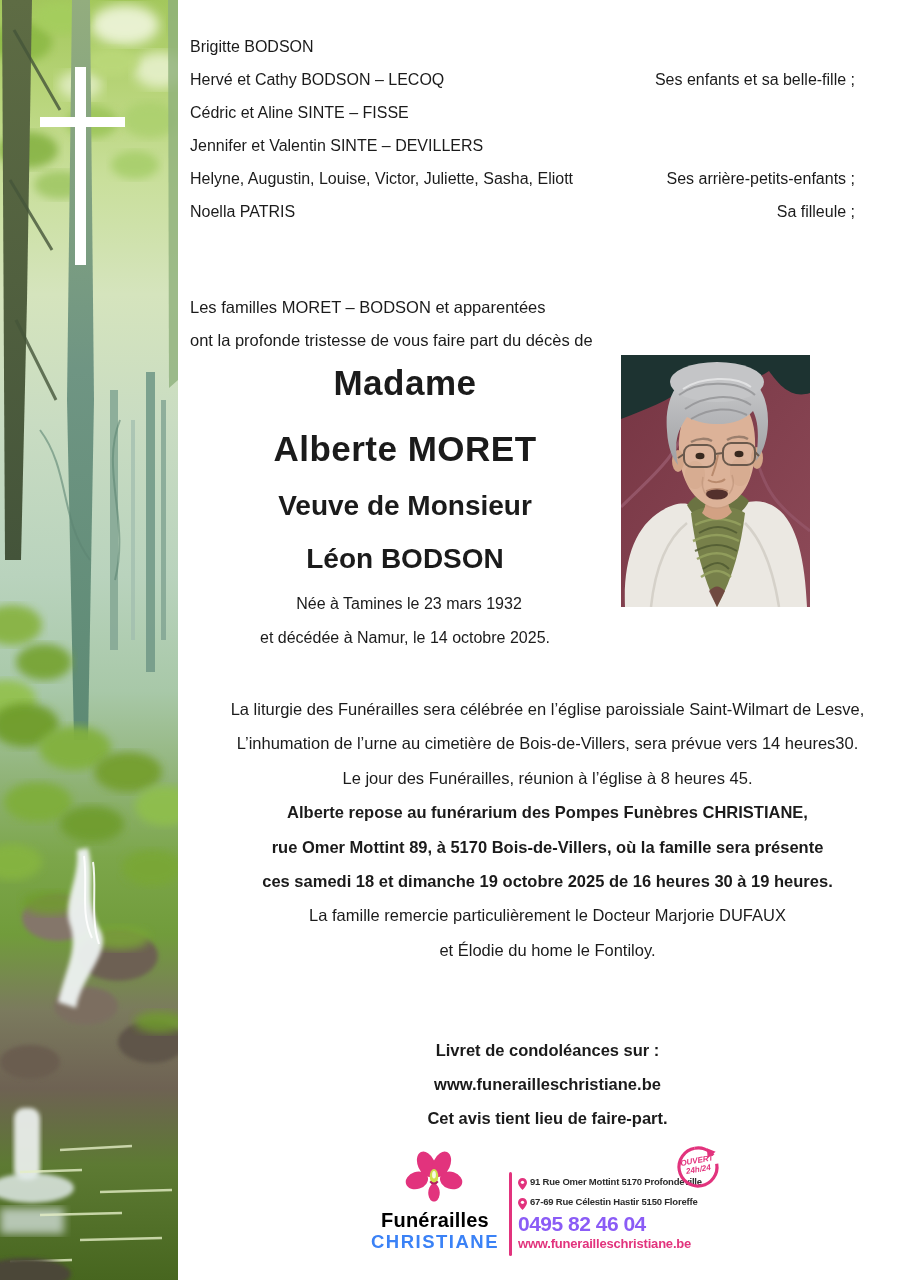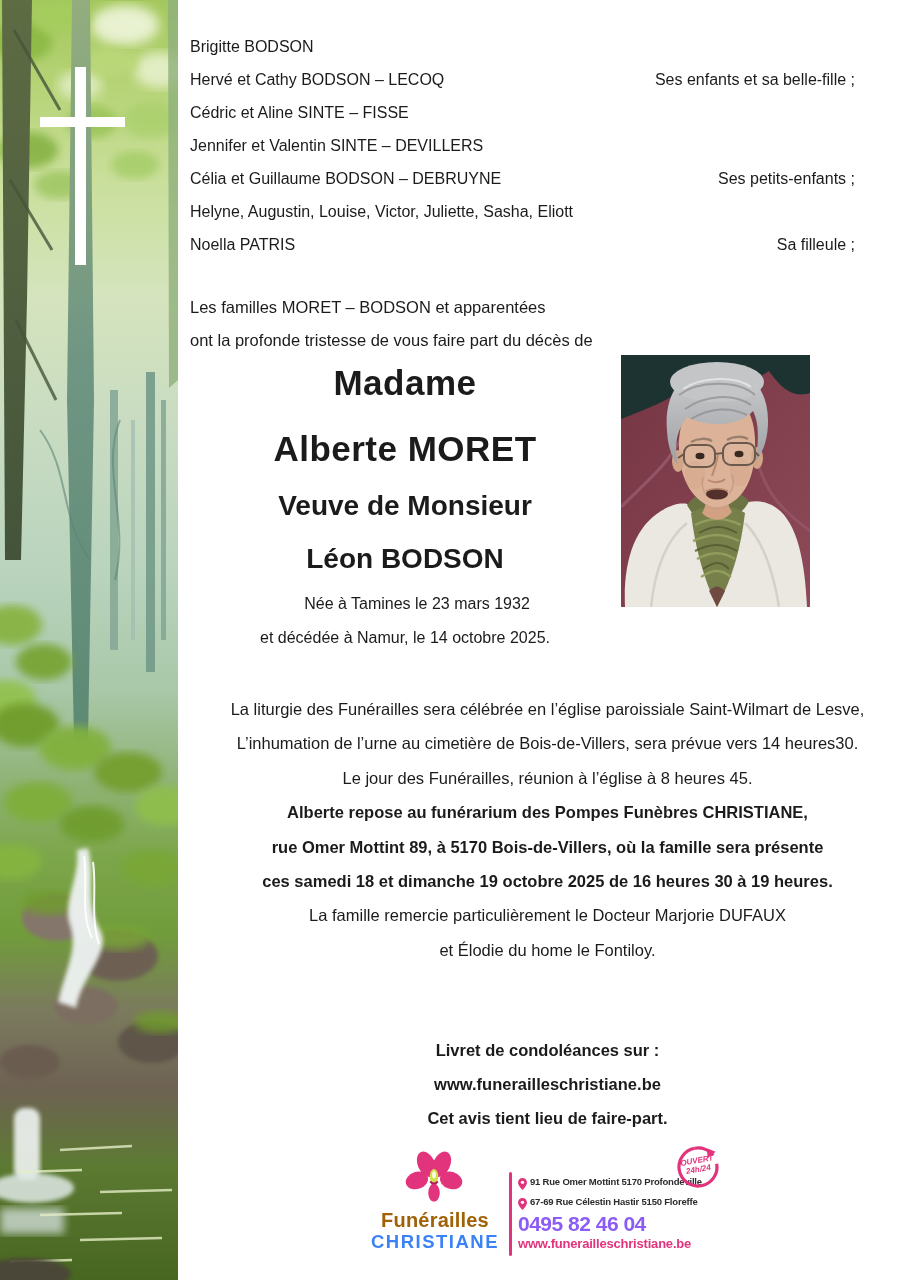--- a/index.html
+++ b/index.html
@@ -22,21 +22,21 @@
   .frow{display:flex;justify-content:space-between;align-items:baseline;height:33px;font-size:16px;line-height:33px;}
   .frow .rel{text-align:right;white-space:nowrap;}
   
   .intro{position:absolute;left:190px;top:291px;width:560px;font-size:16.5px;line-height:32.5px;}
   
   .titleblock{position:absolute;left:190px;top:0;width:430px;text-align:center;}
   .t-madame{position:absolute;left:0;top:363px;width:430px;font-size:35px;font-weight:bold;letter-spacing:.5px;text-align:center;}
   .t-name{position:absolute;left:0;top:429px;width:430px;font-size:35px;font-weight:bold;letter-spacing:.5px;}
   .t-veuve{position:absolute;left:0;top:490px;width:430px;font-size:28px;font-weight:bold;}
   .t-spouse{position:absolute;left:0;top:543px;width:430px;font-size:28px;font-weight:bold;}
-  .t-birth{position:absolute;left:12px;top:595px;width:430px;font-size:16px;}
+  .t-birth{position:absolute;left:4px;top:595px;width:430px;font-size:16px;}
   .t-death{position:absolute;left:0;top:629px;width:430px;font-size:16px;}
   
   .portrait{position:absolute;left:621px;top:355px;width:189px;height:252px;overflow:hidden;}
   
   .ceremony{position:absolute;left:190px;top:692px;width:715px;text-align:center;font-size:16.5px;line-height:34.4px;}
   .ceremony .b{font-weight:bold;}
   
   .condo{position:absolute;left:190px;top:1033px;width:715px;text-align:center;font-size:16.5px;line-height:34px;font-weight:bold;}
   
   .footer{position:absolute;left:0;top:1140px;width:905px;height:140px;}
@@ -156,25 +156,22 @@
       </div>
     <div class="frow">
         <span>Cédric et Aline SINTE – FISSE</span>
         <span class="rel"></span>
       </div>
     <div class="frow">
         <span>Jennifer et Valentin SINTE – DEVILLERS</span>
         <span class="rel"></span>
       </div>
     <div class="frow">
-        <span>Célia et Guillaume BODSON – DEBRUYNE</span>
-        <span class="rel">Ses petits-enfants ;</span>
-      </div>
-    <div class="frow">
         <span>Helyne, Augustin, Louise, Victor, Juliette, Sasha, Eliott</span>
+        <span class="rel">Ses arrière-petits-enfants ;</span>
       </div>
     <div class="frow">
         <span>Noella PATRIS</span>
         <span class="rel">Sa filleule ;</span>
       </div>
   </div>
 
   <div class="intro">
     <div>Les familles MORET – BODSON et apparentées</div>
     <div>ont la profonde tristesse de vous faire part du décès de</div>
@@ -279,21 +276,21 @@
           <ellipse cx="38" cy="15" rx="9" ry="14" transform="rotate(24 38 15)"></ellipse>
           <ellipse cx="12" cy="32" rx="12" ry="9" transform="rotate(-18 12 32)"></ellipse>
           <ellipse cx="48" cy="32" rx="12" ry="9" transform="rotate(18 48 32)"></ellipse>
           <path d="M30,34 C24,38 22,46 26,52 C28,55 32,55 34,52 C38,46 36,38 30,34 Z"></path>
         </g>
         <ellipse cx="30" cy="28" rx="4.5" ry="8" fill="#cfe04c"></ellipse>
         <ellipse cx="30" cy="26" rx="2" ry="4" fill="#ffffff" opacity=".85"></ellipse>
         <path d="M26,33 C28,36 32,36 34,33" stroke="#b01d5f" stroke-width="2" fill="none"></path>
       </svg>
     </div>
-    <div class="brand1" style="color:#a16207">Funérailles</div>
+    <div class="brand1" style="color:#000000">Funérailles</div>
     <div class="brand2" style="color:#3b82f6">CHRISTIANE</div>
 
     <div class="divider" style="background:#e2337d"></div>
 
     <span class="pin pin1">
       <svg width="9" height="12" viewBox="0 0 12 16">
           <path d="M6,0 C2.7,0 0,2.7 0,6 C0,10.5 6,16 6,16 C6,16 12,10.5 12,6 C12,2.7 9.3,0 6,0 Z" fill="#e2337d"></path>
           <circle cx="6" cy="5.8" r="2.2" fill="#ffffff"></circle>
         </svg>
     </span>

